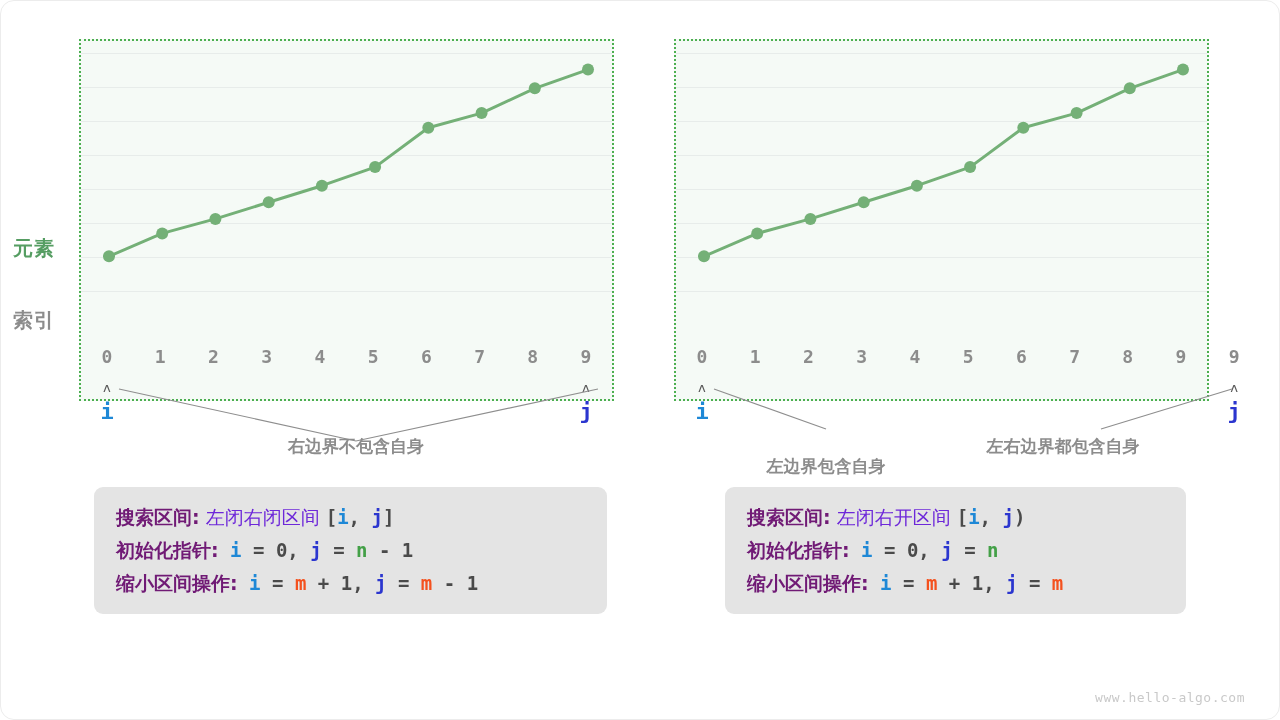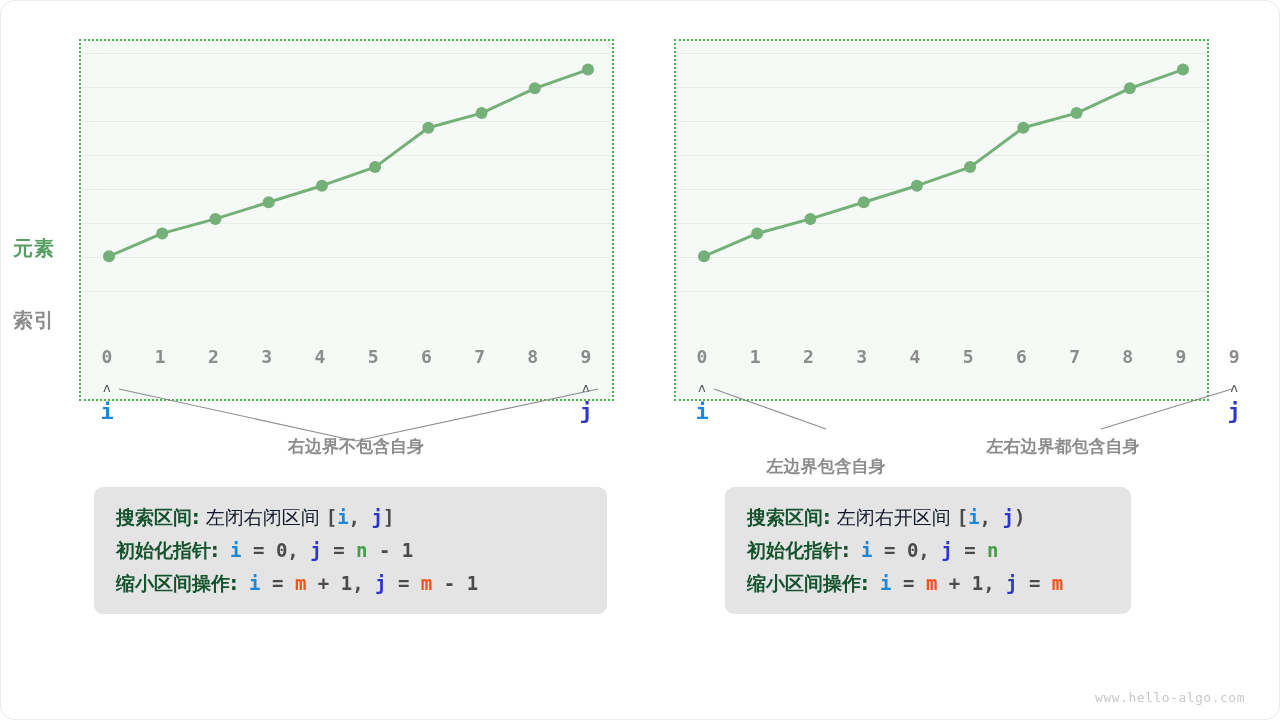--- a/index.html
+++ b/index.html
@@ -121,40 +121,40 @@
 
   
   .infobox {
     position: absolute;
     background: #e4e4e4;
     border-radius: 9px;
     padding: 14px 20px 14px 22px;
     box-sizing: border-box;
   }
   .infobox.left  { left: 93px;  top: 486px; width: 513px; }
-  .infobox.right { left: 724px; top: 486px; width: 406px; }
+  .infobox.right { left: 724px; top: 486px; width: 461px; }
 
   .line {
     font-size: 19px;
     line-height: 33px;
     white-space: nowrap;
     font-family: "DejaVu Sans", sans-serif;
   }
   .lbl {
     font-weight: bold;
-    color: #14532d;
+    color: #701a75;
   }
   .mono {
     font-family: "DejaVu Sans Mono", monospace;
     font-weight: bold;
     color: #4a4a4a;
     font-size: 19px;
   }
   .plain {
-    color: #0f172a;
+    color: #6d28d9;
     font-weight: normal;
     font-family: "DejaVu Sans", sans-serif;
   }
   .v-i { color: #1e88d6; font-family: "DejaVu Sans Mono", monospace; font-weight: bold; }
   .v-j { color: #2b36cf; font-family: "DejaVu Sans Mono", monospace; font-weight: bold; }
   .v-m { color: #f4511e; font-family: "DejaVu Sans Mono", monospace; font-weight: bold; }
   .v-n { color: #43a047; font-family: "DejaVu Sans Mono", monospace; font-weight: bold; }
   .v-num { color: #4a4a4a; font-family: "DejaVu Sans Mono", monospace; font-weight: bold; }
 
   

